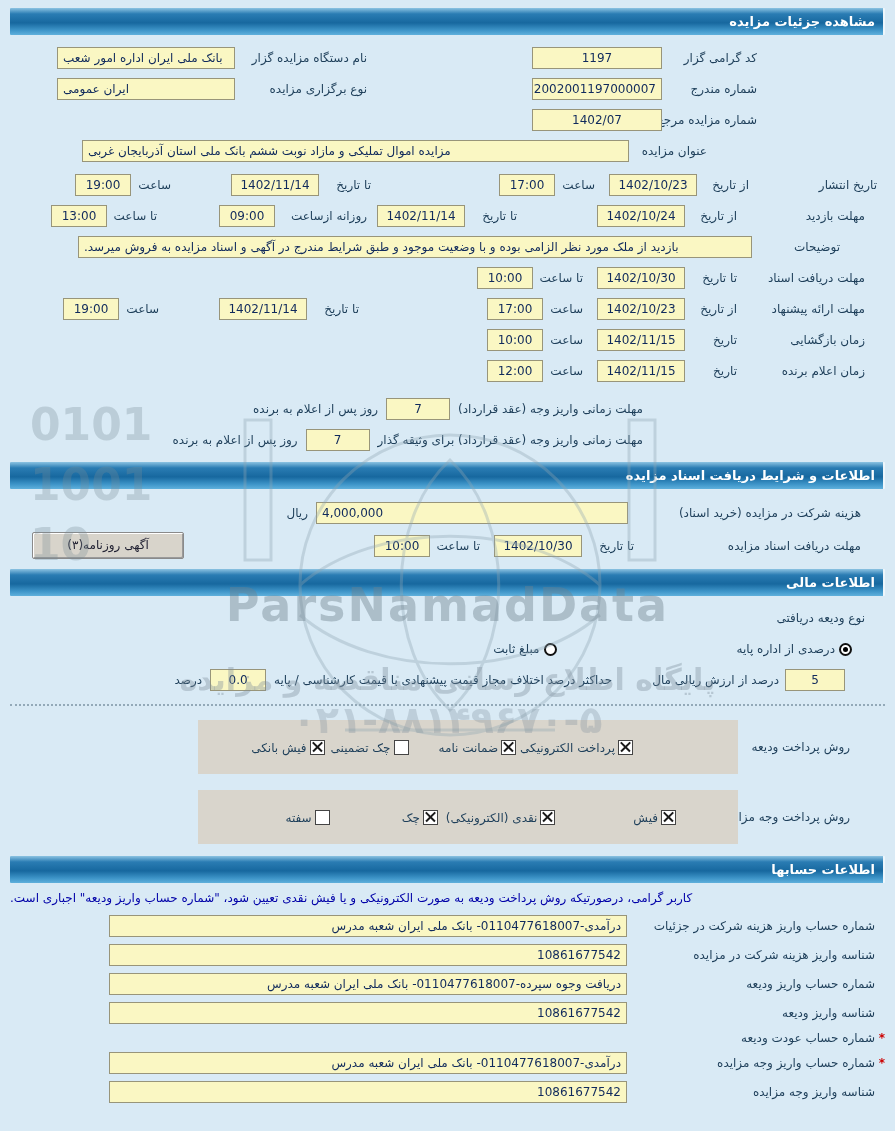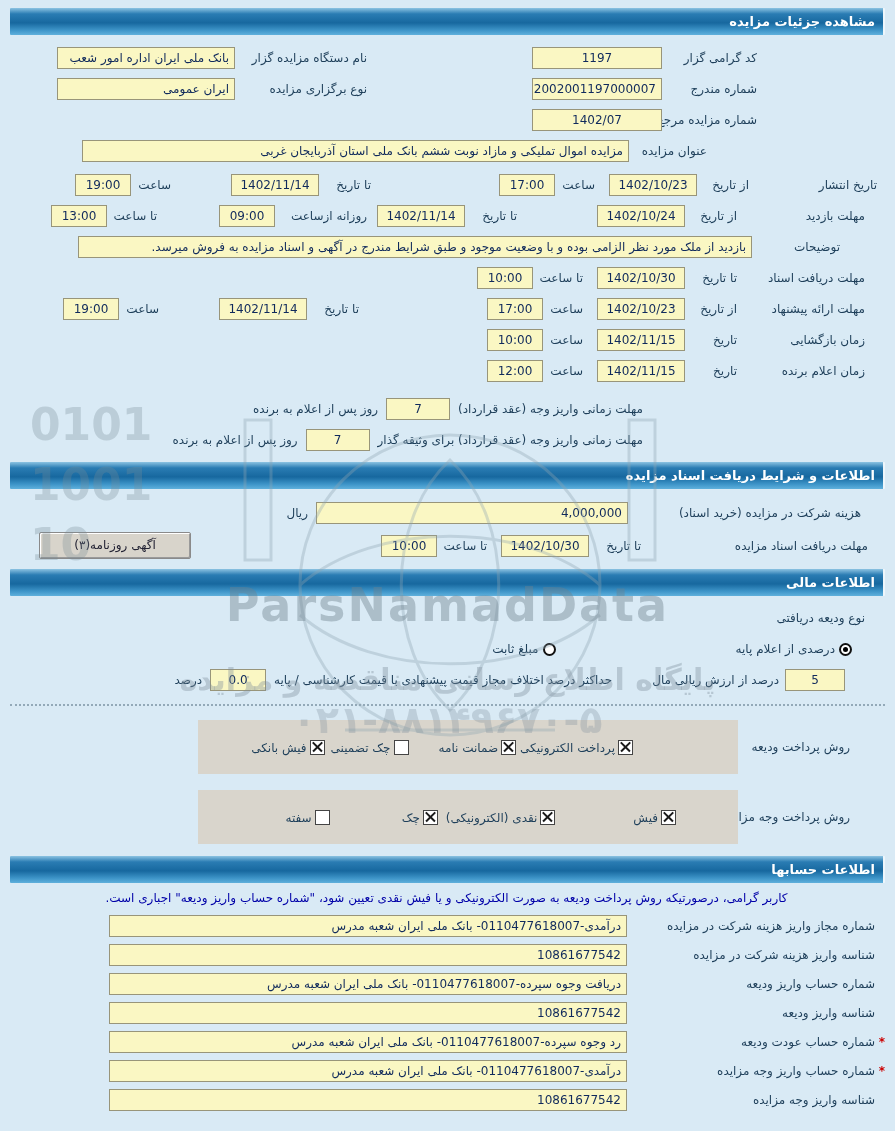--- a/index.html
+++ b/index.html
@@ -15,37 +15,37 @@
     padding-right:8px;border-right:2px solid #eef6fb;border-radius:1px;
     background:linear-gradient(to bottom,#8cc3e2 0%,#2a7cb3 22%,#17689f 55%,#3d94c8 82%,#5fb0dc 100%);
   }
   .frow{display:flex;align-items:center;margin:7px 0;min-height:24px}
   .lbl{color:#1e3f5a;white-space:nowrap}
   .box{
     background:#faf7c3;border:1px solid #98957a;height:20px;line-height:20px;
     font-size:12px;color:#102a5c;padding:0 5px;text-align:center;white-space:nowrap;
     overflow:hidden;flex:none;
   }
-  .right{text-align:right}
+  .right{text-align:left}
   .date{width:76px}.time{width:44px}
   .panel{background:#d9d5cc;height:54px;display:flex;align-items:center;flex:none}
   .cb{width:13px;height:13px;border:1px solid #444;background:#fff;display:inline-block;position:relative;margin-left:3px;vertical-align:-2px;flex:none}
   .cb.checked::before,.cb.checked::after{content:"";position:absolute;left:0;top:5.5px;width:13px;height:1.6px;background:#1a1a1a}
   .cb.checked::before{transform:rotate(45deg)}
   .cb.checked::after{transform:rotate(-45deg)}
   .cbitem{display:flex;align-items:flex-end;white-space:nowrap}
   .radio{width:13px;height:13px;box-sizing:border-box;border:2px solid #111;border-radius:50%;background:#fff;display:inline-block;margin-left:4px;vertical-align:-2px;flex:none}
   .radio.checked::after{content:"";display:block;width:5px;height:5px;margin:2px;background:#000;border-radius:50%}
   .btn{
     width:150px;height:25px;line-height:25px;text-align:center;flex:none;
     background:#d8d4cb;border:1px solid #8a8a8a;border-radius:2px;color:#223;
     box-shadow:inset 1px 1px 0 #fff, inset -1px -1px 0 #9a9a9a;cursor:pointer;font-size:12px;
   }
   .dotted{border-top:2px dotted #93a9b8;margin:12px 0 10px 0;height:0}
-  .notice{color:#0000a8;text-align:center;margin:8px 2px 10px 0;font-size:12px}
+  .notice{color:#0000a8;text-align:left;margin:8px 2px 10px 0;font-size:12px}
   .arow{display:flex;align-items:center;margin:7px 0}
   .areq{color:#cc0000;width:10px;font-weight:bold;flex:none}
   .albl{width:240px;text-align:right;padding-left:8px;flex:none;white-space:nowrap}
   .abox{width:506px;text-align:right;flex:none}
   
   #wm{position:absolute;inset:0;z-index:5;pointer-events:none;overflow:hidden}
   .wm-brand{position:absolute;top:578px;right:0;width:100%;text-align:center;
     font-size:46px;font-weight:bold;letter-spacing:2px;color:rgba(110,128,140,.42);direction:ltr}
   .wm-line1{position:absolute;top:662px;right:0;width:100%;text-align:center;
     font-size:30px;font-weight:bold;color:rgba(125,142,155,.38)}
@@ -180,38 +180,38 @@
 
   <div class="bar" style="margin-top:10px">اطلاعات و شرایط دریافت اسناد مزایده</div>
 
   <div class="frow" style="margin-top:12px">
     <span class="lbl" style="margin-right:24px;width:215px">هزینه شرکت در مزایده (خرید اسناد)</span>
     <span class="box right" style="width:300px;margin-right:18px">4,000,000</span>
     <span class="lbl" style="margin-right:8px">ریال</span>
   </div>
 
   <div class="frow">
-    <span class="lbl" style="margin-right:17px;width:165px">مهلت دریافت اسناد مزایده</span>
+    <span class="lbl" style="margin-right:24px;width:165px">مهلت دریافت اسناد مزایده</span>
     <span class="lbl" style="width:52px;margin-right:62px">تا تاریخ</span>
     <span class="box date">1402/10/30</span>
     <span class="lbl" style="margin-right:14px;width:50px">تا ساعت</span>
     <span class="box time">10:00</span>
     <span class="btn" style="margin-right:190px">آگهی روزنامه(۳)</span>
   </div>
 
   <div class="bar" style="margin-top:10px">اطلاعات مالی</div>
 
   <div class="frow" style="margin-top:10px">
     <span class="lbl" style="margin-right:20px">نوع ودیعه دریافتی</span>
   </div>
 
   <div class="frow">
     <span class="cbitem" style="margin-right:33px">
       <span class="radio checked"></span>
-      <span class="lbl">درصدی از اعلام پایه</span>
+      <span class="lbl">درصدی از اداره پایه</span>
     </span>
     <span class="cbitem" style="margin-right:180px">
       <span class="radio"></span>
       <span class="lbl">مبلغ ثابت</span>
     </span>
   </div>
 
   <div class="frow">
     <span class="box" style="width:48px;margin-right:40px">5</span>
     <span class="lbl" style="margin-right:6px">درصد از ارزش ریالی مال</span>
@@ -265,42 +265,41 @@
       </span>
     </div>
   </div>
 
   <div class="bar" style="margin-top:12px">اطلاعات حسابها</div>
 
   <div class="notice">کاربر گرامی، درصورتیکه روش پرداخت ودیعه به صورت الکترونیکی و یا فیش نقدی تعیین شود، "شماره حساب واریز ودیعه" اجباری است.</div>
 
   <div class="arow">
     <span class="areq" style="visibility: hidden;">*</span>
-    <span class="albl">شماره مجاز واریز هزینه شرکت در مزایده</span>
+    <span class="albl">شماره حساب واریز هزینه شرکت در جزئیات</span>
     <span class="box abox">درآمدی-0110477618007- بانک ملی ایران شعبه مدرس</span>
   </div>
   <div class="arow">
     <span class="areq" style="visibility: hidden;">*</span>
     <span class="albl">شناسه واریز هزینه شرکت در مزایده</span>
     <span class="box abox">10861677542</span>
   </div>
   <div class="arow">
     <span class="areq" style="visibility: hidden;">*</span>
     <span class="albl">شماره حساب واریز ودیعه</span>
     <span class="box abox">دریافت وجوه سپرده-0110477618007- بانک ملی ایران شعبه مدرس</span>
   </div>
   <div class="arow">
     <span class="areq" style="visibility: hidden;">*</span>
     <span class="albl">شناسه واریز ودیعه</span>
     <span class="box abox">10861677542</span>
   </div>
   <div class="arow">
     <span class="areq" style="visibility: visible;">*</span>
     <span class="albl">شماره حساب عودت ودیعه</span>
-    <span class="box abox">رد وجوه سپرده-0110477618007- بانک ملی ایران شعبه مدرس</span>
   </div>
   <div class="arow">
     <span class="areq" style="visibility: visible;">*</span>
     <span class="albl">شماره حساب واریز وجه مزایده</span>
     <span class="box abox">درآمدی-0110477618007- بانک ملی ایران شعبه مدرس</span>
   </div>
   <div class="arow">
     <span class="areq" style="visibility: hidden;">*</span>
     <span class="albl">شناسه واریز وجه مزایده</span>
     <span class="box abox">10861677542</span>

